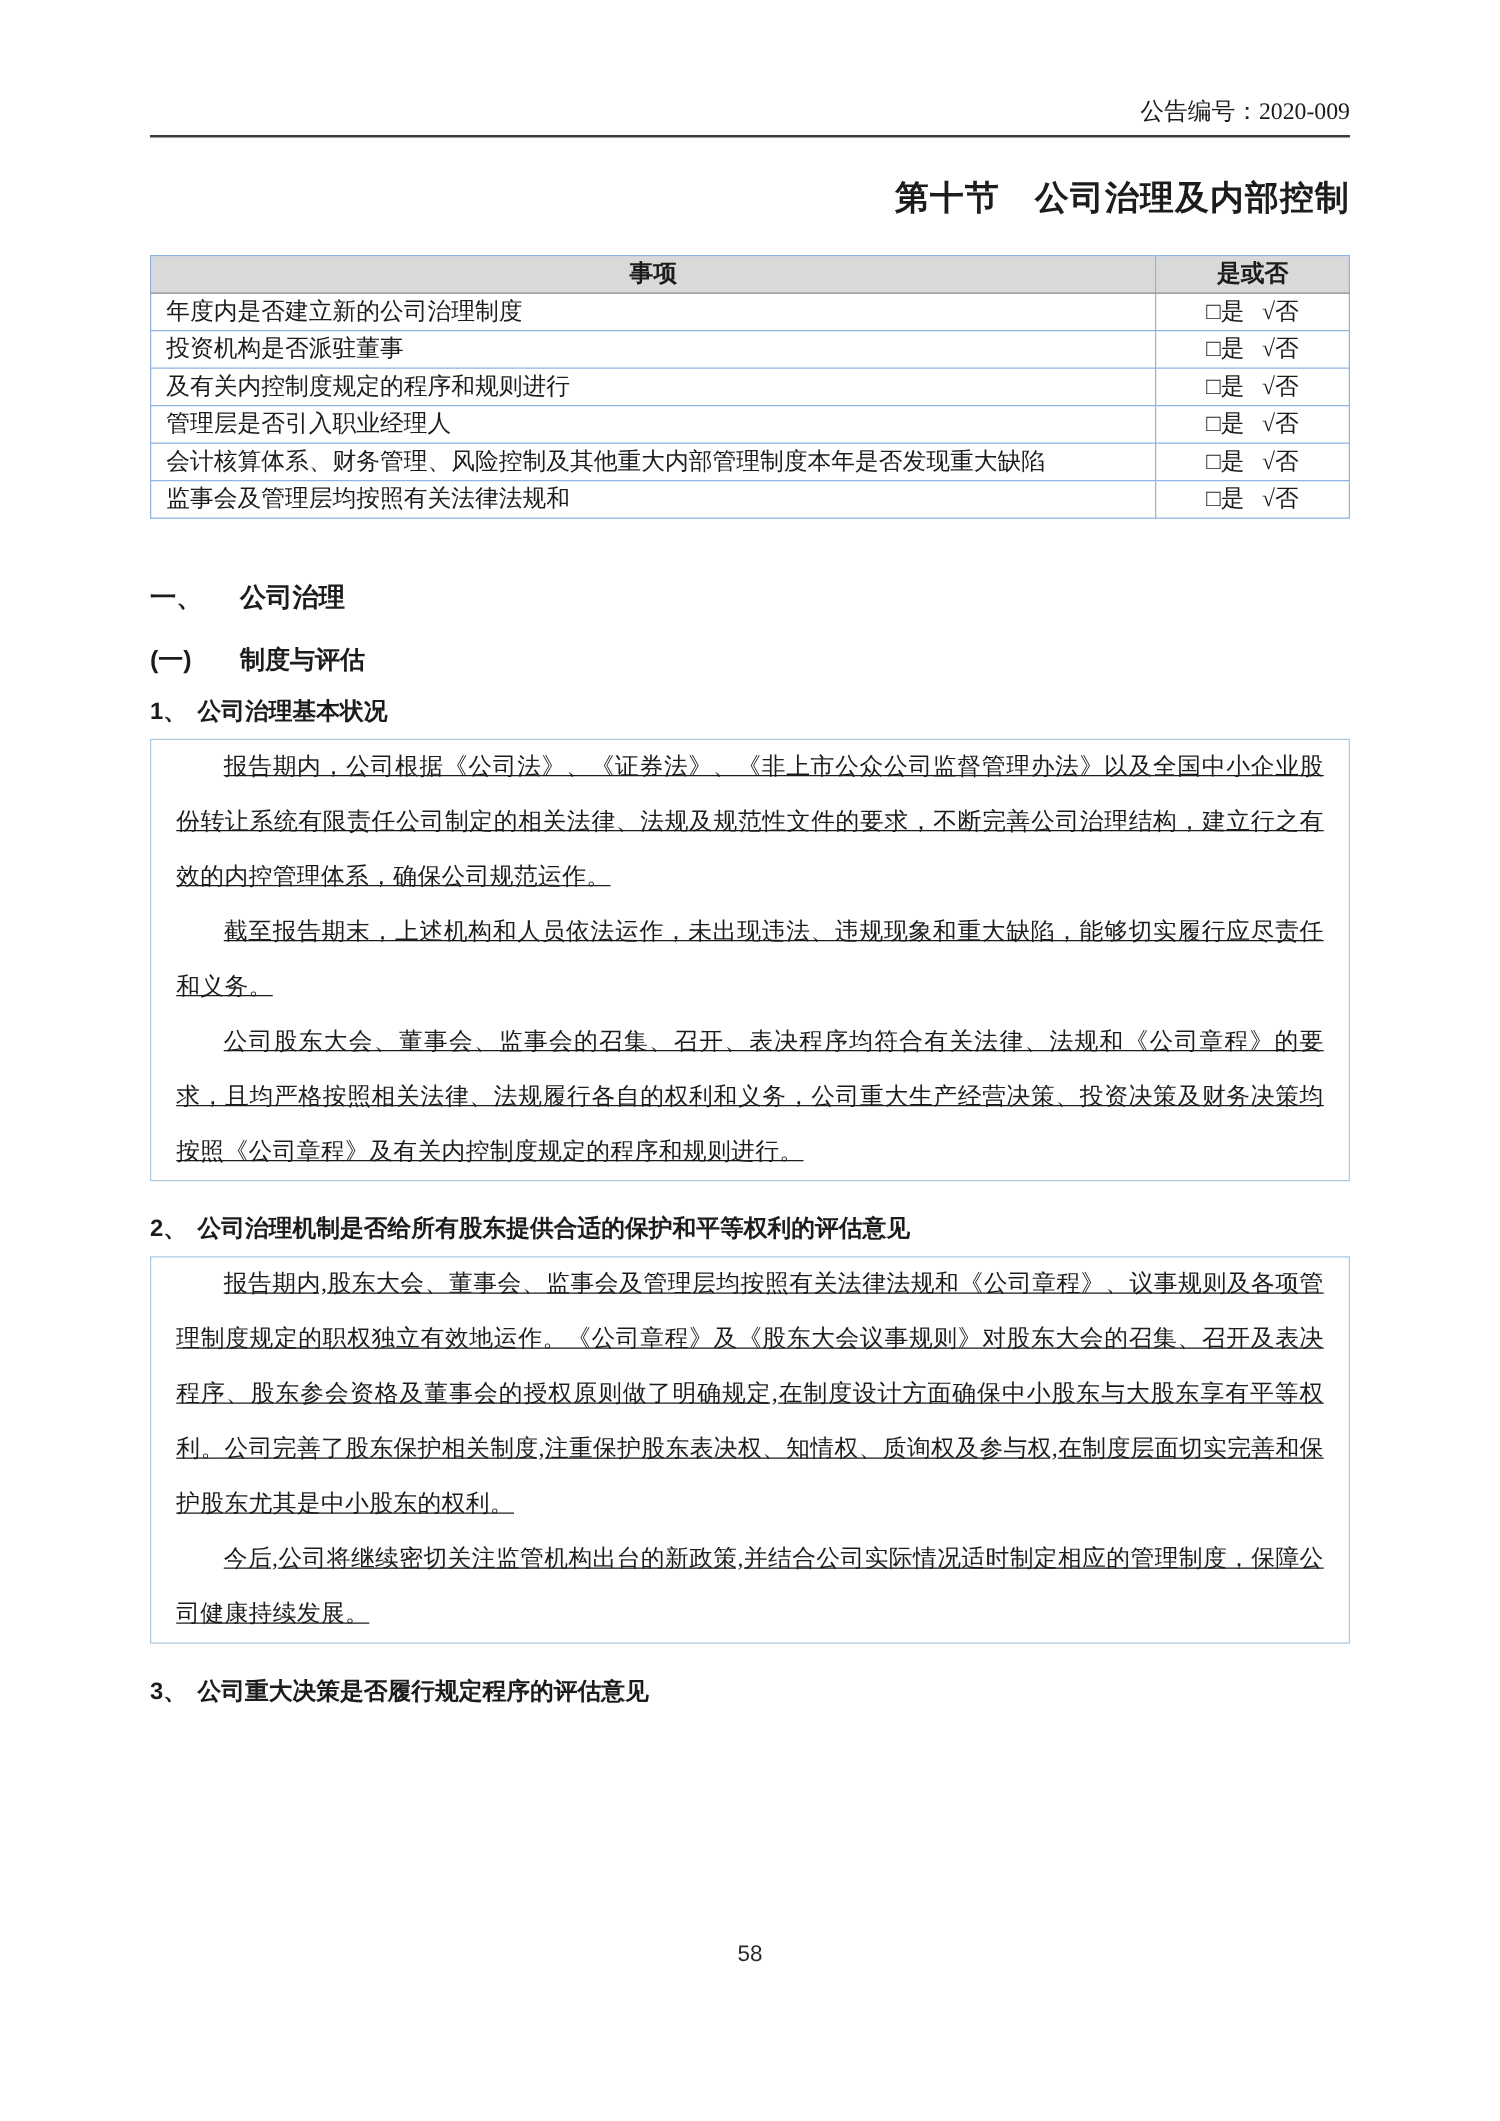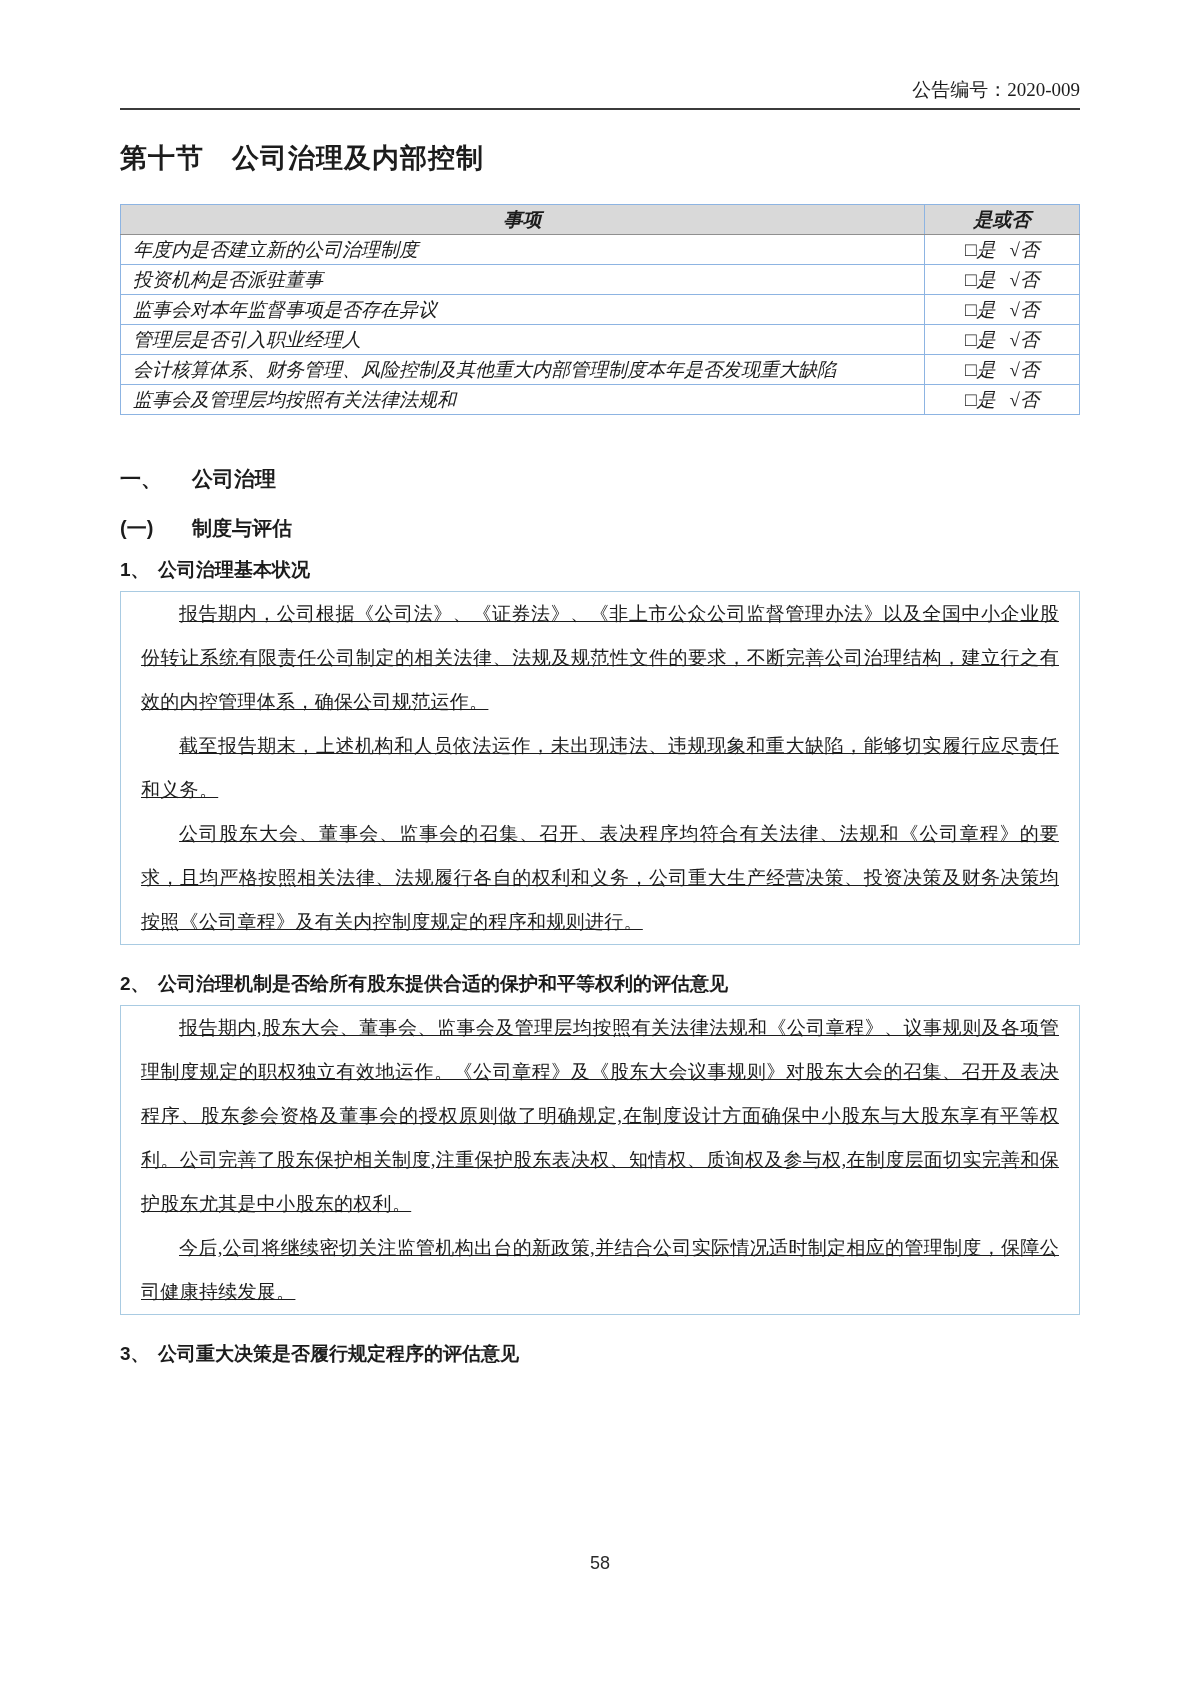--- a/index.html
+++ b/index.html
@@ -25,40 +25,39 @@
     padding-bottom: 6px;
     border-bottom: 2.5px solid #3b3b3b;
     text-align: right;
     font-size: 19px;
     line-height: 24px;
   }
 
   
   .doc-title {
     margin-top: 30px;
-    text-align: left;
+    text-align: right;
     font-family: "Liberation Sans", "DejaVu Sans", sans-serif;
     font-weight: bold;
     font-size: 27px;
     line-height: 36px;
     letter-spacing: 1px;
   }
   .doc-title .title-part2 { margin-left: 28px; }
 
   
   table.checklist {
     margin-top: 28px;
     width: 960px;
     border-collapse: collapse;
     font-size: 19px;
   }
   table.checklist th, table.checklist td {
     border: 1px solid #8db4e2;
     line-height: 23px;
-    font-style: italic;
   }
   table.checklist th {
     background: #d9d9d9;
     font-family: "Liberation Sans", "DejaVu Sans", sans-serif;
     font-weight: bold;
     text-align: center;
     padding: 3px 6px;
     border-bottom-color: #8f8f8f;
   }
   table.checklist td { padding: 3px 12px; }
@@ -146,21 +145,21 @@
       <tbody>
         <tr>
           <td>年度内是否建立新的公司治理制度</td>
           <td class="answer-cell"><span>□是</span><span class="no-mark">√否</span></td>
         </tr>
         <tr>
           <td>投资机构是否派驻董事</td>
           <td class="answer-cell"><span>□是</span><span class="no-mark">√否</span></td>
         </tr>
         <tr>
-          <td>监事会对本年监督事项是否存在异议</td>
+          <td>及有关内控制度规定的程序和规则进行</td>
           <td class="answer-cell"><span>□是</span><span class="no-mark">√否</span></td>
         </tr>
         <tr>
           <td>管理层是否引入职业经理人</td>
           <td class="answer-cell"><span>□是</span><span class="no-mark">√否</span></td>
         </tr>
         <tr>
           <td>会计核算体系、财务管理、风险控制及其他重大内部管理制度本年是否发现重大缺陷</td>
           <td class="answer-cell"><span>□是</span><span class="no-mark">√否</span></td>
         </tr>

